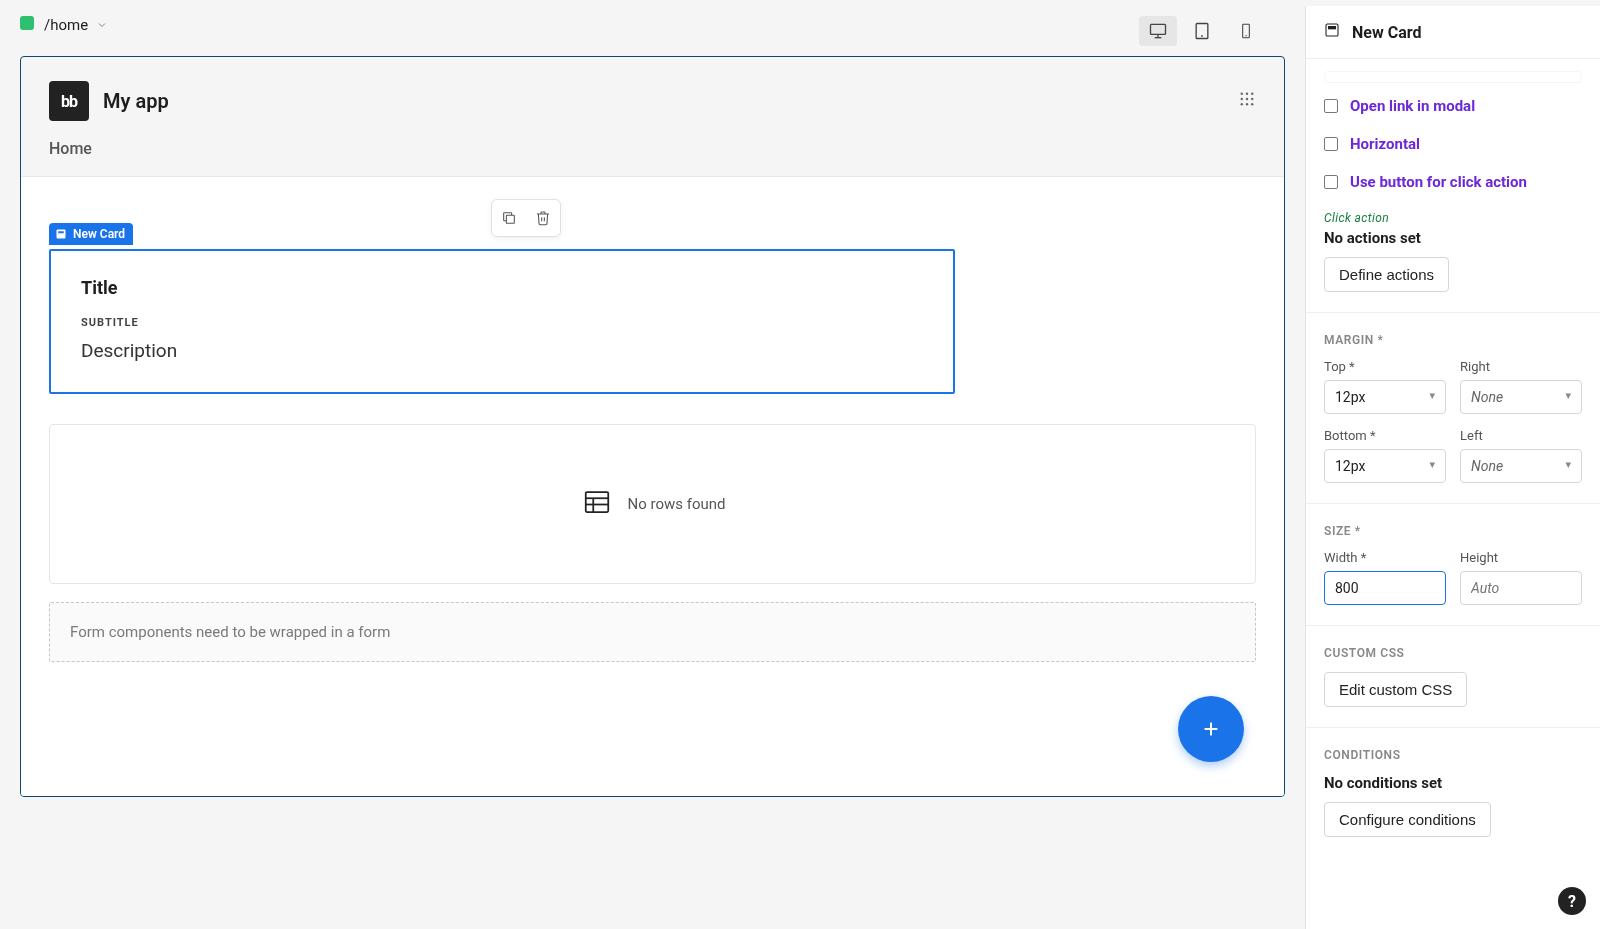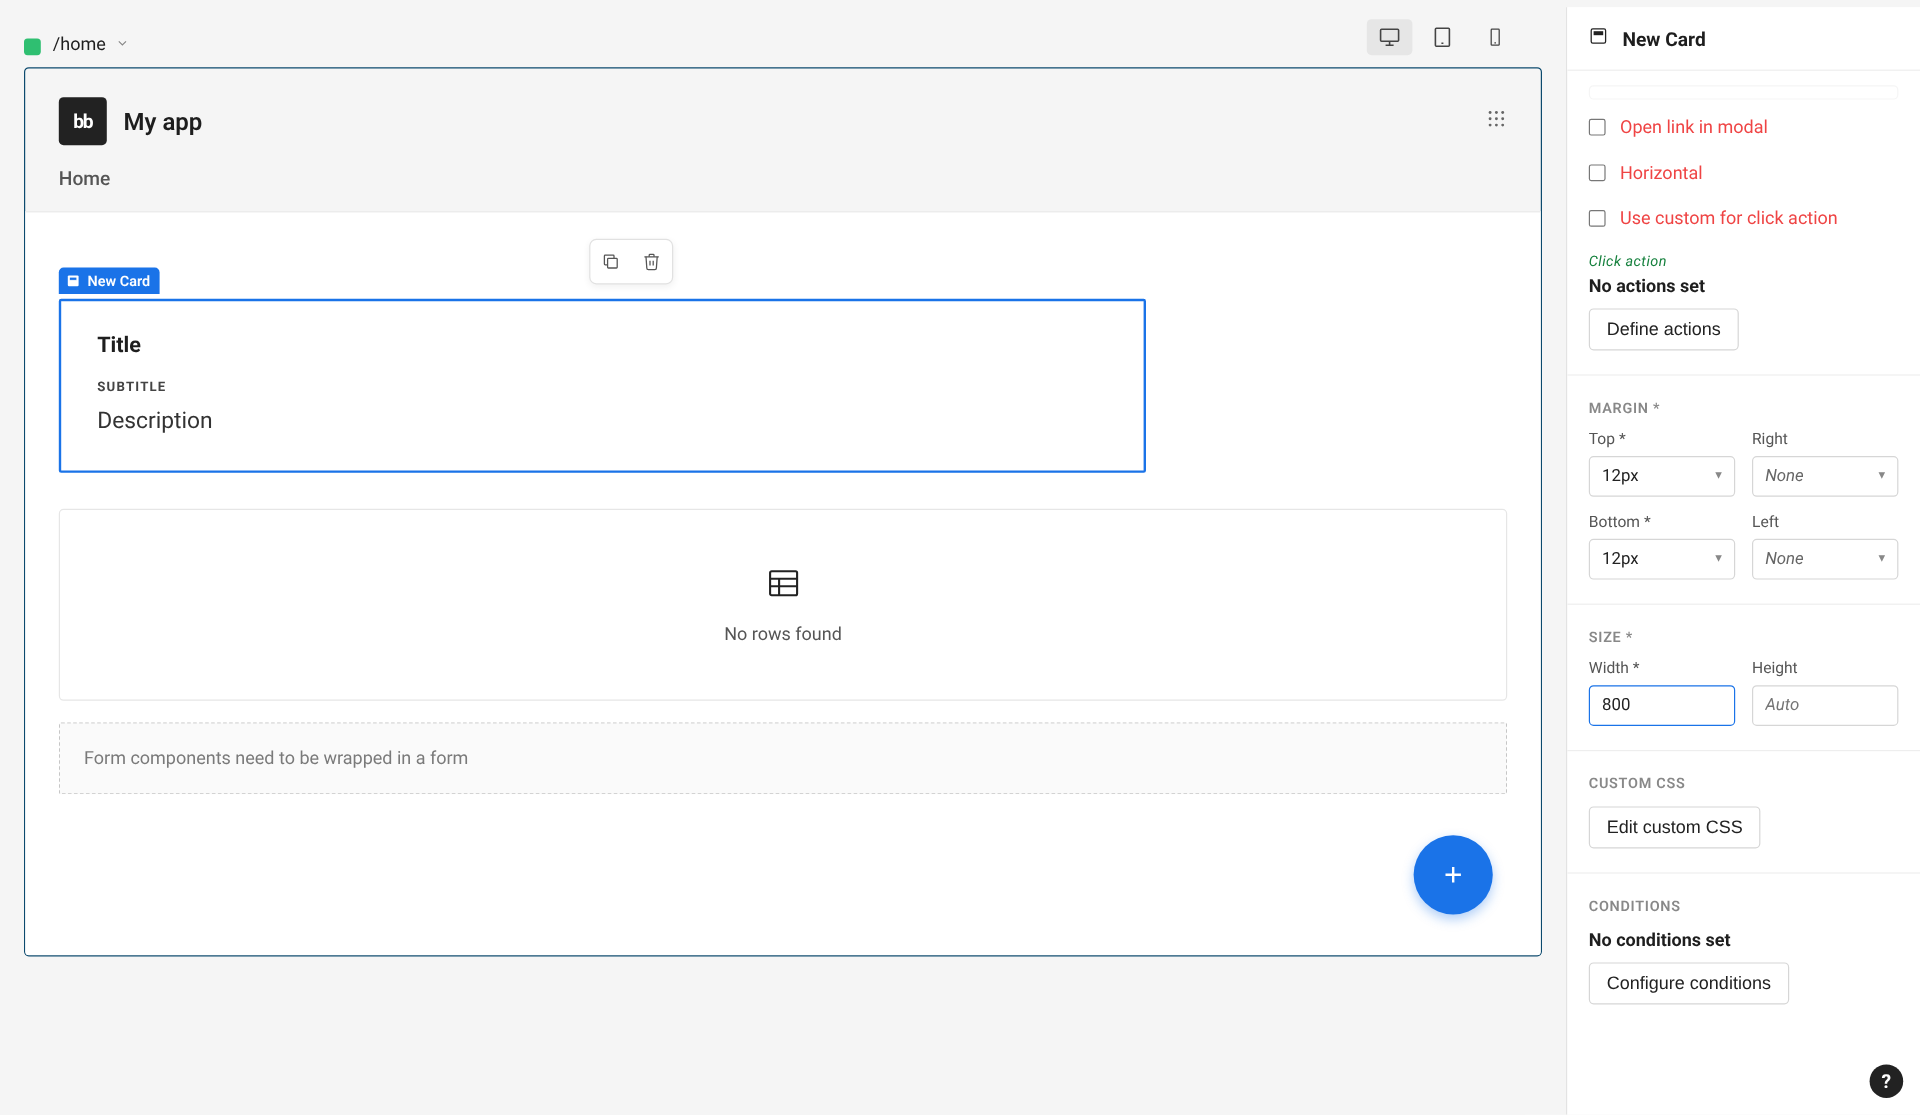--- a/index.html
+++ b/index.html
@@ -19,21 +19,21 @@
   .main-row { display: flex; height: 923px; }
   .canvas-area {
     flex: 1;
     background: #f5f5f5;
     padding: 0;
     position: relative;
     min-width: 0;
   }
   .breadcrumb-row {
     display: flex;
-    align-items: flex-end;
+    align-items: flex-start;
     padding: 10px 20px 10px 20px;
   }
   .app-chip {
     width: 14px; height: 14px; background: #2fbf71; border-radius: 3px; margin-right: 10px;
   }
   .breadcrumb-text { font-size: 15px; color: #1e1e1e; }
   .breadcrumb-chevron { margin-left: 8px; color: #888; }
   .device-toggles {
     margin-left: auto;
     display: flex; gap: 6px;
@@ -93,21 +93,21 @@
   .card-box {
     border:2px solid #1a73e8; background:#fff; border-radius:2px;
     padding:26px 30px 30px 30px;
   }
   .card-title { font-size:18px; font-weight:700; margin-bottom:18px; }
   .card-subtitle { font-size:11px; font-weight:700; letter-spacing:1px; color:#444; margin-bottom:10px; }
   .card-desc { font-size:19px; color:#333; }
 
   .table-placeholder {
     margin-top:30px; border:1px solid #e6e6e6; border-radius:4px;
-    height:160px; display:flex; flex-direction:column; align-items:center; justify-content:center;
+    height:160px; display:flex; flex-direction:row; align-items:center; justify-content:center;
     color:#555; gap:14px;
   }
   .table-placeholder svg { stroke:#222; fill:none; stroke-width:1.4; }
   .table-placeholder .txt { font-size:15px; }
 
   .form-warning {
     margin-top:18px; border:1px dashed #c6c6c6; border-radius:2px;
     padding:20px; color:#7a7a7a; font-size:15px; background:#fafafa;
   }
 
@@ -125,21 +125,21 @@
     display:flex; flex-direction:column; overflow-y:auto;
   }
   .insp-header {
     display:flex; align-items:center; gap:12px; padding:16px 18px;
     border-bottom:1px solid #eee; position:sticky; top:0; background:#fff;
   }
   .insp-header svg { fill:#222; }
   .insp-header .t { font-weight:700; font-size:16px; }
 
   .insp-body { padding:12px 18px 24px 18px; }
-  .chk-row { display:flex; align-items:center; gap:12px; padding:10px 0; font-size:15px; color:#ef4444; cursor:pointer; }
+  .chk-row { display:flex; align-items:center; gap:12px; padding:10px 0; font-size:15px; color:#6d28d9; cursor:pointer;font-weight:bold; }
   .chk-box { width:14px; height:14px; border:1.5px solid #777; border-radius:2px; }
 
   .section-label { font-size:12px; letter-spacing:0.4px; color:#15803d; margin-top:10px;font-style:italic; }
   .strong-text { font-weight:700; font-size:15px; margin-top:4px; }
 
   .btn-ghost {
     display:inline-block; margin-top:10px;
     border:1px solid #d6d6d6; border-radius:4px; background:#fff;
     padding:8px 14px; font-size:15px; color:#222; cursor:pointer;
   }
@@ -304,21 +304,21 @@
       <label class="chk-row">
         <span class="chk-box"></span>
         <span>Open link in modal</span>
       </label>
       <label class="chk-row">
         <span class="chk-box"></span>
         <span>Horizontal</span>
       </label>
       <label class="chk-row">
         <span class="chk-box"></span>
-        <span>Use custom for click action</span>
+        <span>Use button for click action</span>
       </label>
 
       <div class="section-label">Click action</div>
       <div class="strong-text">No actions set</div>
       <button class="btn-ghost">Define actions</button>
 
       <div class="insp-divider"></div>
 
       <div class="group-title">MARGIN *</div>
       <div class="grid2">

